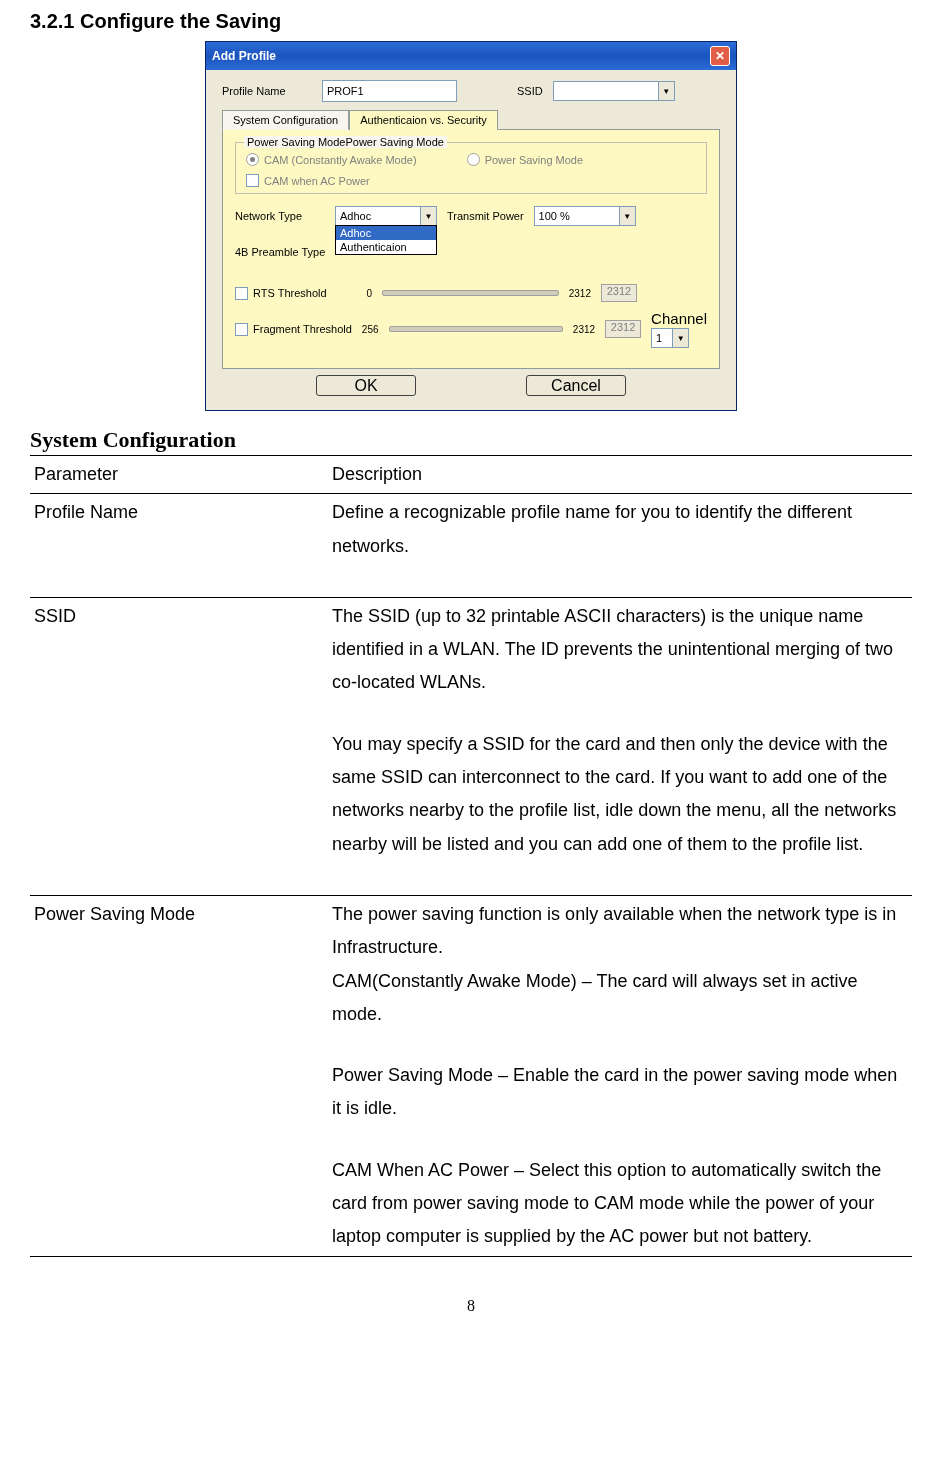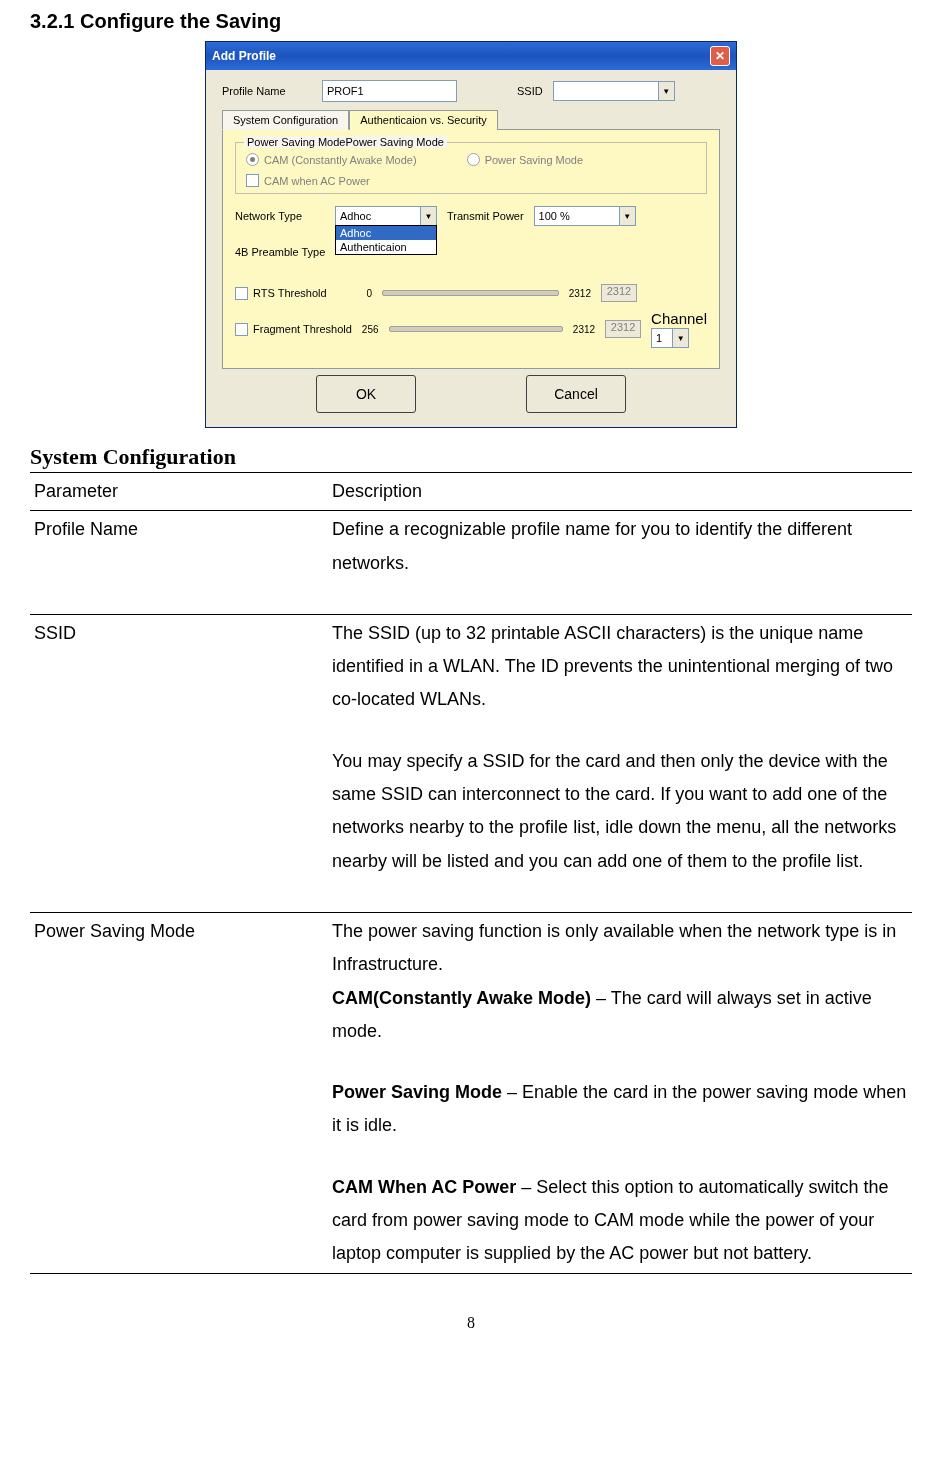--- a/index.html
+++ b/index.html
@@ -205,25 +205,25 @@
       color: #808080;
     }
     .button-row {
       display: flex;
       justify-content: center;
       gap: 110px;
       margin-top: 6px;
     }
     .btn {
       width: 100px;
-      height: 38px;
+      height: 21px;
       background: #ece9d8;
       border: 1px solid #404040;
       border-radius: 3px;
-      font-size: 14px;
+      font-size: 16px;
       cursor: pointer;
     }
     .sys-config-heading {
       font-family: "Times New Roman", serif;
       font-size: 22px;
       font-weight: bold;
       margin: 8px 0 2px 0;
     }
     .param-table {
       width: 100%;
@@ -242,21 +242,21 @@
     .hr-row {
       border-top: 1px solid black;
     }
     .page-num {
       text-align: center;
       font-family: "Times New Roman", serif;
       font-size: 16px;
       margin-top: 40px;
     }
     .bold {
-      font-weight: bold;
+      font-weight: normal;
     }
   </style>
 </head>
 <body>
 
 <div class="section-heading">3.2.1   Configure the Saving</div>
 
 <div class="dialog-container">
   <div class="dialog">
     <div class="titlebar">

